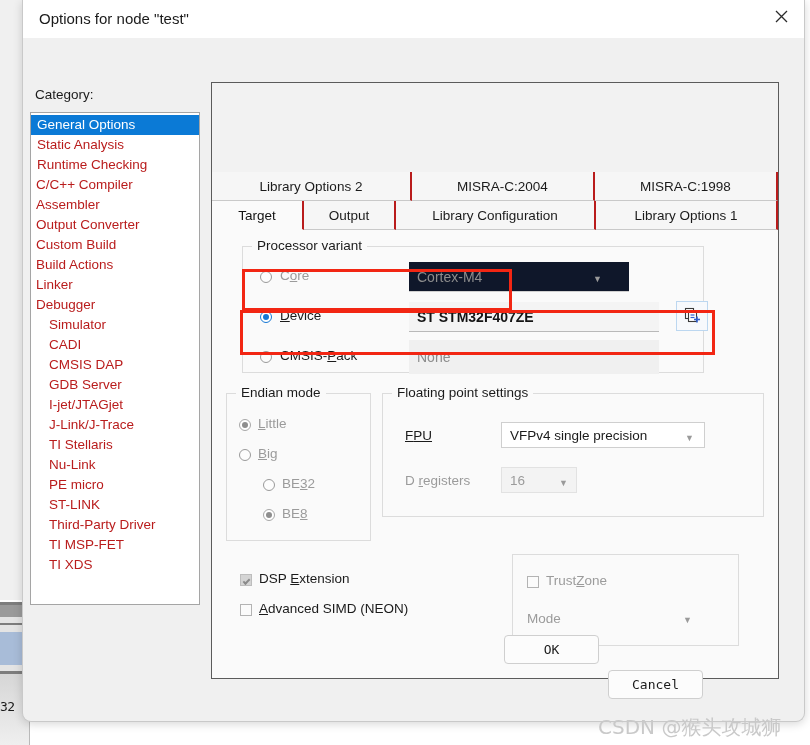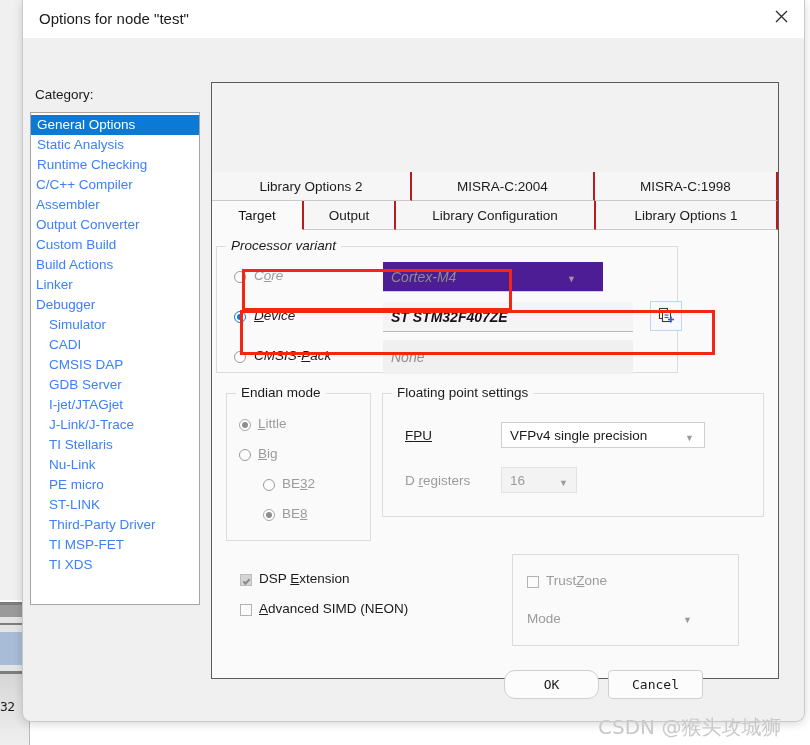--- a/index.html
+++ b/index.html
@@ -107,21 +107,21 @@
     width: 170px;
     height: 493px;
     background: #ffffff;
     border: 1px solid #a5a5a5;
     box-sizing: border-box;
     overflow: hidden;
     padding-top: 2px;
   }
   .cat-item {
     font-size: 13.5px;
-    color: #3b82f6;
+    color: #b91c1c;
     line-height: 20px;
     height: 20px;
     padding-left: 6px;
     white-space: nowrap;
     cursor: default;
   }
   .cat-item.indent1 { padding-left: 5px; }
   .cat-item.indent2 { padding-left: 18px; }
   .cat-item.selected {
     background: #0b7ad6;
@@ -192,21 +192,21 @@
     position: absolute;
     top: -9px;
     left: 9px;
     background: #fafafa;
     padding: 0 5px;
     font-size: 13.5px;
     color: #1b1b1b;
     white-space: nowrap;
   }
 
-  #gb-processor { left: 4px; top: 16px; width: 462px; height: 127px; font-style: italic; }
+  #gb-processor { left: 30px; top: 16px; width: 462px; height: 127px; }
   #gb-endian    { left: 14px; top: 163px; width: 145px; height: 148px; }
   #gb-float     { left: 170px; top: 163px; width: 382px; height: 124px; }
   #gb-trust     { left: 300px; top: 324px; width: 227px; height: 92px; }
 
   
   .pv-row {
     position: absolute;
     left: 1px;
     height: 40px;
     width: 536px;
@@ -242,21 +242,21 @@
     font-size: 13.5px;
     color: #1b1b1b;
     white-space: nowrap;
   }
   .ctl-label.dim { color: #9b9b9b; }
   .ul { text-decoration: underline; }
 
   .field {
     position: absolute;
     box-sizing: border-box;
-    background: #4c1d95;
+    background: #0f172a;
     border: none;
     border-bottom: 1px solid #d0d0d0;
     font-size: 14px;
     color: #8c8c8c;
     padding-left: 8px;
     line-height: 30px;
     height: 30px;
     white-space: nowrap;
     overflow: hidden;
   }
@@ -350,21 +350,21 @@
     border-radius: 4px;
     font-size: 13px;
     color: #1b1b1b;
     display: flex;
     align-items: center;
     justify-content: center;
     box-sizing: border-box;
     cursor: default;
     font-family: "DejaVu Sans Mono", monospace;
   }
-  #btn-ok     { left: 481px; top: 670px; border-radius: 11px; }
+  #btn-ok     { left: 481px; top: 635px; }
   #btn-cancel { left: 585px; top: 670px; }
 
   
   #watermark {
     position: absolute;
     left: 598px;
     top: 714px;
     font-size: 20px;
     color: #c9c9c9;
     white-space: nowrap;

